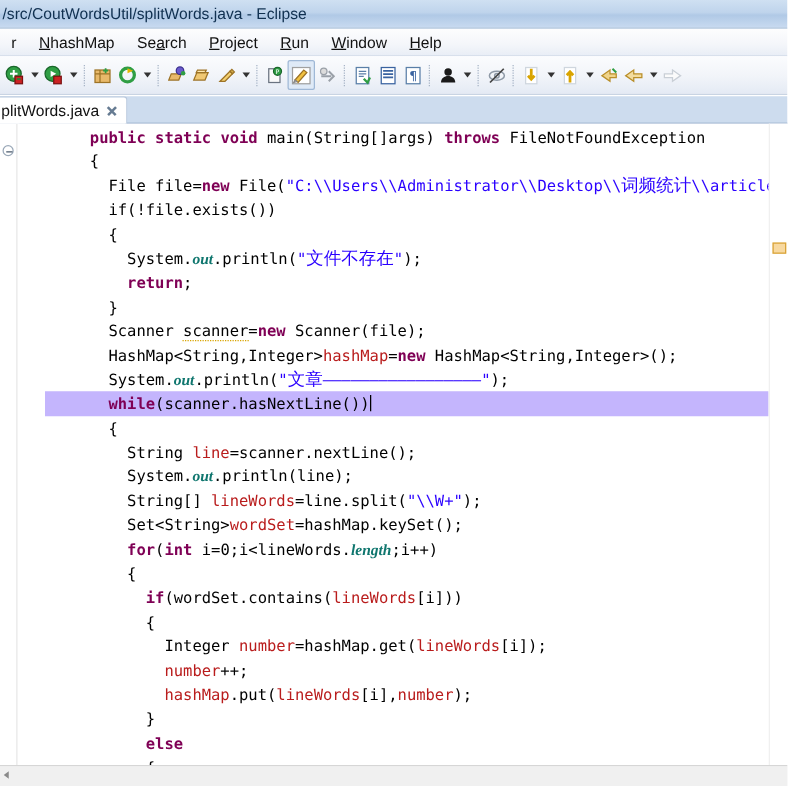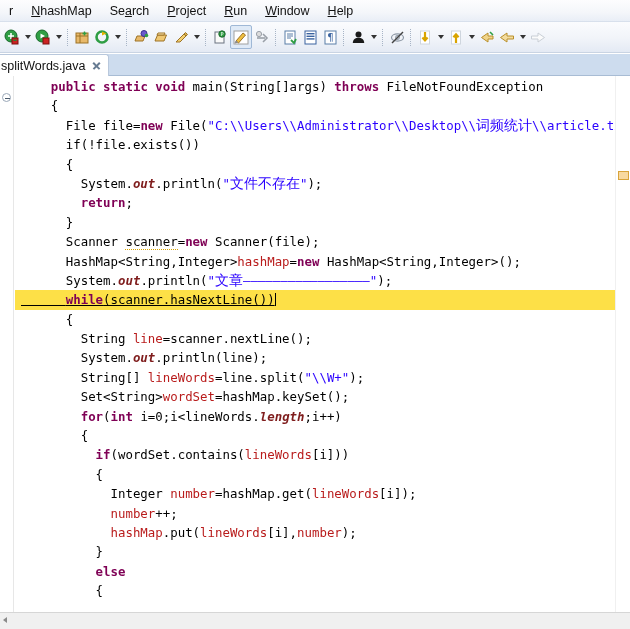--- a/index.html
+++ b/index.html
@@ -112,26 +112,27 @@
   }
 
   .code{
     flex:1 1 auto;position:relative;overflow:hidden;
     font-family:"DejaVu Sans Mono","Liberation Mono",monospace;
     font-size:12.4px;
     line-height:19.4px;
     color:#000;
     padding-top:1px;
     white-space:pre;
+    padding-left:21px;
   }
   .code .ln{height:19.4px;padding-left:6px;white-space:pre;}
-  .code .ln.hl{background:#fde047;text-decoration:underline;}
+  .code .ln.hl{background:#c4b5fd;}
   .kw{color:#7f0055;font-weight:bold;}
   .str{color:#2a00ff;}
-  .fld{color:#7f1d1d;font-style:italic;font-weight:bold;}
+  .fld{color:#0f766e;font-style:italic;font-weight:bold;font-family:Liberation Serif, serif;}
   .loc{color:#b91c1c;}
   .spell{border-bottom:1px dotted #d9a400;}
   .cn{font-family:"DejaVu Sans","Liberation Sans",sans-serif;font-size:14px;color:#2a00ff;}
   .caret{
     display:inline-block;width:1px;height:13px;background:#000;
     vertical-align:-2px;margin-left:0px;
   }
 
   
   .overview{
@@ -152,20 +153,23 @@
     position:absolute;left:3px;top:4px;width:0;height:0;
     border-top:3.5px solid transparent;border-bottom:3.5px solid transparent;
     border-right:4px solid #8a8a8a;
   }
 </style>
 </head>
 <body>
 
 <div class="win">
 
+  <div class="titlebar">
+    <span class="title">/src/CoutWordsUtil/splitWords.java - Eclipse</span>
+  </div>
 
   <div class="menubar">
     <div class="menuitem"><span>r</span></div>
     <div class="menuitem"><u>N</u><span>hashMap</span></div>
     <div class="menuitem">Se<u>a</u>rch</div>
     <div class="menuitem"><u>P</u>roject</div>
     <div class="menuitem"><u>R</u>un</div>
     <div class="menuitem"><u>W</u>indow</div>
     <div class="menuitem"><u>H</u>elp</div>
   </div>
@@ -358,21 +362,21 @@
       <svg width="18" height="17" viewBox="0 0 18 17">
         <path d="M9 4l6.5 4.5L9 13v-3H2.5V7H9z" fill="#fbfbfb" stroke="#c9cfd6"></path>
       </svg>
     </span>
 
   </div>
 
   <div class="tabrow">
     <div class="tabfill"></div>
     <div class="tab">
-      <span class="tablabel">splitWords.java</span>
+      <span class="tablabel">plitWords.java</span>
       <span class="closex"></span>
     </div>
   </div>
 
   <div class="editorwrap">
     <div class="gutter">
       <div class="foldminus"></div>
       <div class="verticalruler"></div>
     </div>
 

